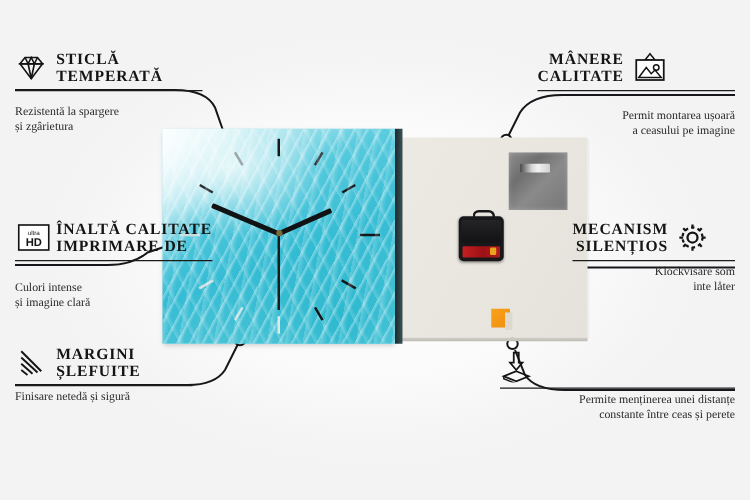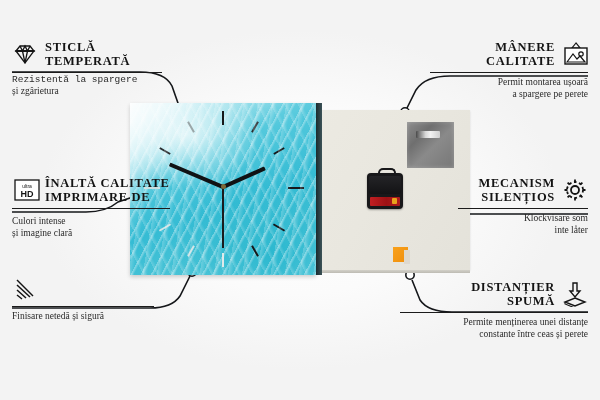--- a/index.html
+++ b/index.html
@@ -101,21 +101,21 @@
     letter-spacing:.7px;line-height:14px;white-space:nowrap;
   }
   .co-rule{height:1.4px;background:#1b1b1b;}
   .co-sub{
     font-size:9.5px;color:#2a2a2a;line-height:11.5px;white-space:nowrap;
     font-family:"Liberation Serif", serif;
   }
   .co-ico{width:26px;height:26px;flex:0 0 26px;}
   .row{display:flex;align-items:center;gap:7px;}
   .left .row{justify-content:flex-start;}
-  .right .row{justify-content:flex-end;}
+  .right .row{}
   .right .co-title,.right .co-sub{text-align:right;}
   svg{display:block;}
   .leader{position:absolute;left:0;top:0;width:600px;height:400px;pointer-events:none;}
 </style>
 </head>
 <body>
 
 <div id="stage">
 
   <svg class="leader" viewBox="0 0 600 400">
@@ -187,55 +187,59 @@
             <path d="M10.5,10 L13,22 L15.5,10"></path>
           </g>
         </svg>
       </span>
       <span>
         <div class="co-title">STICLĂ</div>
         <div class="co-title">TEMPERATĂ</div>
       </span>
     </div>
     <div class="co-rule" style="width:150px;margin-top:4px;"></div>
-    <div class="co-sub" style="margin-top:1px;font-family:Liberation Mono, monospace;">Rezistentă la spargere</div>
+    <div class="co-sub" style="margin-top:12px;">Rezistentă la spargere</div>
     <div class="co-sub">și zgârietura</div>
   </div>
 
   <div class="callout left" style="left:12px;top:176px;width:158px;">
     <div class="row">
       <span class="co-ico">
         <svg viewBox="0 0 30 26" width="30" height="26">
           <rect x="3" y="3" width="24" height="20" fill="#fff" stroke="#141414" stroke-width="1.3"></rect>
           <text x="15" y="11" font-family="Liberation Sans, sans-serif" font-size="5" text-anchor="middle" fill="#141414">ultra</text>
           <text x="15" y="20" font-family="Liberation Sans, sans-serif" font-size="9" font-weight="bold" text-anchor="middle" fill="#141414">HD</text>
         </svg>
       </span>
       <span>
         <div class="co-title">ÎNALTĂ CALITATE</div>
         <div class="co-title">IMPRIMARE DE</div>
       </span>
     </div>
     <div class="co-rule" style="width:158px;margin-top:4px;"></div>
-    <div class="co-sub" style="margin-top:7px;">Culori intense</div>
+    <div class="co-sub" style="margin-top:17px;">Culori intense</div>
     <div class="co-sub">și imagine clară</div>
   </div>
 
   <div class="callout left" style="left:12px;top:276px;width:142px;">
     <div class="row">
       <span class="co-ico">
         <svg viewBox="0 0 26 26" width="26" height="26">
           <g stroke="#141414" stroke-width="1.5" fill="none">
             <path d="M5,4 L21,20"></path>
             <path d="M5,9 L18,21"></path>
             <path d="M5,14 L14,22"></path>
             <path d="M5,19 L10,23"></path>
           </g>
         </svg>
       </span>
+      <span>
+        <div class="co-title">MARGINI</div>
+        <div class="co-title">ȘLEFUITE</div>
+      </span>
     </div>
     <div class="co-rule" style="width:142px;margin-top:4px;"></div>
     <div class="co-sub" style="margin-top:4px;">Finisare netedă și sigură</div>
   </div>
 
   <div class="callout right" style="left:430px;top:40px;width:158px;">
     <div class="row">
       <span>
         <div class="co-title">MÂNERE</div>
         <div class="co-title">CALITATE</div>
@@ -243,22 +247,22 @@
       <span class="co-ico">
         <svg viewBox="0 0 28 26" width="28" height="26">
           <path d="M14,2 L10,7 H18 Z" fill="none" stroke="#141414" stroke-width="1.2"></path>
           <rect x="3" y="7" width="22" height="16" fill="#fff" stroke="#141414" stroke-width="1.4"></rect>
           <circle cx="19" cy="13" r="2.2" fill="none" stroke="#141414" stroke-width="1.2"></circle>
           <path d="M5,21 L11,13 L15,18 L18,15 L23,21 Z" fill="none" stroke="#141414" stroke-width="1.2"></path>
         </svg>
       </span>
     </div>
     <div class="co-rule" style="width:158px;margin-top:4px;"></div>
-    <div class="co-sub" style="margin-top:4px;">Permit montarea ușoară</div>
-    <div class="co-sub">a spargere pe perete</div>
+    <div class="co-sub" style="margin-top:15px;">Permit montarea ușoară</div>
+    <div class="co-sub">a ceasului pe imagine</div>
   </div>
 
   <div class="callout right" style="left:458px;top:176px;width:130px;">
     <div class="row">
       <span>
         <div class="co-title">MECANISM</div>
         <div class="co-title">SILENȚIOS</div>
       </span>
       <span class="co-ico">
         <svg viewBox="0 0 26 26" width="26" height="26">
@@ -272,24 +276,20 @@
         </svg>
       </span>
     </div>
     <div class="co-rule" style="width:130px;margin-top:4px;"></div>
     <div class="co-sub" style="margin-top:4px;">Klockvisare som</div>
     <div class="co-sub">inte låter</div>
   </div>
 
   <div class="callout right" style="left:400px;top:280px;width:188px;">
     <div class="row">
-      <span>
-        <div class="co-title">DISTANȚIER</div>
-        <div class="co-title">SPUMĂ</div>
-      </span>
       <span class="co-ico">
         <svg viewBox="0 0 26 26" width="26" height="26">
           <g fill="none" stroke="#141414" stroke-width="1.4">
             <path d="M11,2 h4 v8 h3 l-5,6 l-5,-6 h3 Z"></path>
             <path d="M13,17 L23,21 L13,25 L3,21 Z"></path>
             <path d="M3,21 v2 L13,27" stroke-width="1.1"></path>
           </g>
         </svg>
       </span>
     </div>

